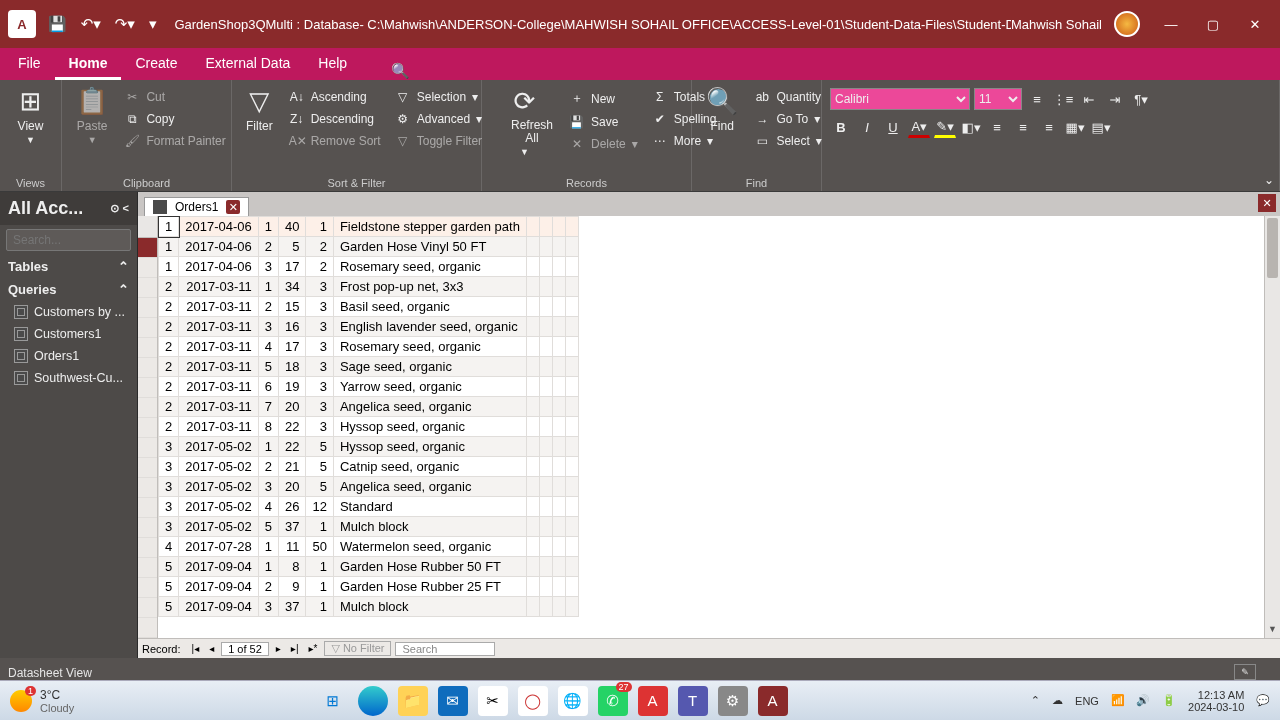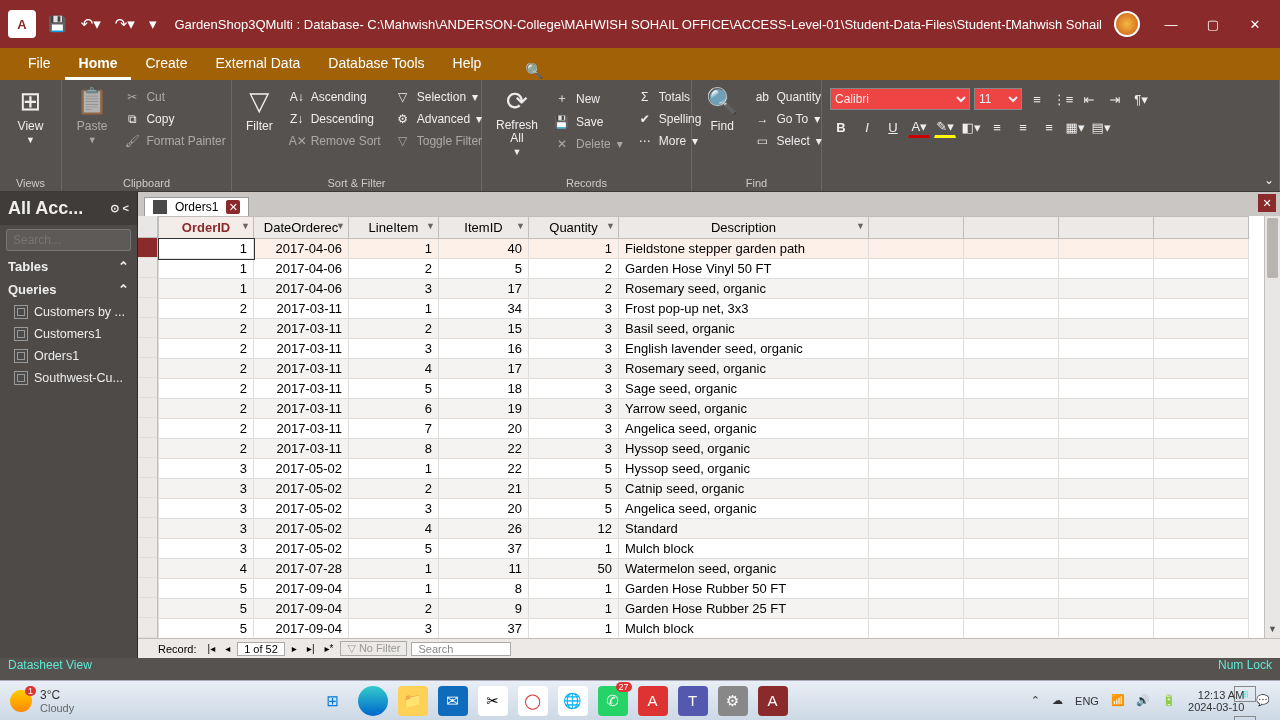--- a/index.html
+++ b/index.html
@@ -10,21 +10,21 @@
 .titlebar .app-icon { width: 28px; height: 28px; background: #fff; border-radius: 4px; color: #8a2a2b; display: flex; align-items: center; justify-content: center; font-weight: bold; margin-right: 12px; }
 .titlebar .qat { display: flex; gap: 14px; align-items: center; margin-right: 14px; }
 .titlebar .qat span { cursor: pointer; font-size: 15px; }
 .titlebar .title-text { flex: 1; text-align: left; padding-left: 4px; white-space: nowrap; overflow: hidden; }
 .titlebar .user { margin-right: 12px; }
 .titlebar .avatar { width: 26px; height: 26px; border-radius: 50%; background: radial-gradient(#f5b942,#cc5a14); margin-right: 14px; border:2px solid #fff;}
 .titlebar .win-btns { display: flex; gap: 8px; }
 .titlebar .win-btn { width: 34px; height: 30px; display:flex; align-items:center; justify-content:center; cursor:pointer; }
 
 
-.ribbon-tabs { height: 32px; background: #a16207; display: flex; align-items: flex-end; padding-left: 14px; color: #fff; font-size: 14px; }
+.ribbon-tabs { height: 32px; background: #be185d; display: flex; align-items: flex-end; padding-left: 4px; color: #fff; font-size: 14px; }
 .ribbon-tabs .tab { padding: 6px 14px; cursor: pointer; }
 .ribbon-tabs .tab.active { border-bottom: 3px solid #fff; font-weight: 600; }
 .ribbon-tabs .search-ico { margin-left: 30px; font-size: 15px; }
 .ribbon-tabs .tell-me { margin-left: 8px; color: #e8cfcf; font-size: 14px; flex:1; }
 
 
 .ribbon { height: 112px; background: #565250; color: #eee; display: flex; border-bottom: 1px solid #3a3a3a; position:relative;}
 .ribbon-group { border-right: 1px solid #6b6867; padding: 4px 8px 2px 8px; display: flex; flex-direction: column; justify-content: space-between; }
 .ribbon-group .label { text-align: center; font-size: 11px; color: #ccc; padding-top: 2px; }
 .rbtn-big { display:flex; flex-direction:column; align-items:center; gap:2px; cursor:pointer; padding:2px 6px; font-size:12px;}
@@ -73,42 +73,42 @@
 table.data tr:nth-child(even) td { background:#f5f3f1;}
 table.data td.num { text-align:right;}
 table.data tr.active td { background:#fdf0e8;}
 table.data tr.active td.cur { background:#fff; outline:1px solid #333;}
 .vscroll { width:16px; background:#e9e7e5; border-left:1px solid #c0bdba; position:relative;}
 .vscroll .thumb{ position:absolute; top:2px; left:2px; right:2px; height:60px; background:#b8b4b0; border-radius:2px;}
 .vscroll .arr { position:absolute; left:0; right:0; height:14px; text-align:center; font-size:9px; color:#555; cursor:pointer;}
 .vscroll .arr.up{top:0;} .vscroll .arr.dn{bottom:0;}
 
 
-.recnav { height:20px; background:#ece9e6; border-top:1px solid #c0bdba; display:flex; align-items:center; font-size:11px; gap:4px; padding-left:16px;}
+.recnav { height:20px; background:#ece9e6; border-top:1px solid #c0bdba; display:flex; align-items:center; font-size:11px; gap:4px; padding-left:0;}
 .recnav .lbl{ padding:0 4px;}
 .recnav button{ border:none; background:transparent; cursor:pointer; font-size:10px; padding:0 3px;}
 .recnav .recbox{ border:1px solid #aaa; padding:0 6px; background:#fff;}
 .recnav .flt{ border:1px solid #aaa; padding:0 6px; color:#999;}
 .recnav .srch{ border:1px solid #aaa; padding:0 6px; background:#fff; color:#888; width:100px;}
 
 
-.statusbar { height:22px; background:#565250; color:#5eead4; display:flex; align-items:flex-start; font-size:12px; padding:0 8px; justify-content:space-between;}
+.statusbar { height:22px; background:#565250; color:#e5e5e5; display:flex; align-items:flex-end; font-size:12px; padding:0 8px; justify-content:space-between;}
 .statusbar .right{ display:flex; gap:14px; align-items:center;flex-direction:column;}
 .statusbar .vbtn{ width:22px; height:16px; border:1px solid #888; display:flex; align-items:center; justify-content:center; font-size:9px; cursor:pointer;}
 
 
 .taskbar { height:40px; background: linear-gradient(#e8eef5,#cdd9e6); display:flex; align-items:center; padding:0 10px; justify-content:space-between; border-top:1px solid #aab;}
 .taskbar .left{ display:flex; align-items:center; gap:8px; font-size:12px; color:#333;}
 .taskbar .wico{ width:22px; height:22px; border-radius:50%; background:linear-gradient(#fc0,#f80); position:relative;}
 .taskbar .apps{ display:flex; gap:10px;}
 .taskbar .app{ width:30px; height:30px; border-radius:4px; display:flex; align-items:center; justify-content:center; font-size:15px; cursor:pointer;}
 .taskbar .right{ display:flex; align-items:center; gap:12px; font-size:11px; color:#333;}
 .badge{ position:absolute; top:-4px; right:-4px; background:#d33; color:#fff; border-radius:8px; font-size:9px; padding:0 3px;}
 
-select.font-sel { background:#ef4444; color:#eee; border:1px solid #888; font-size:12px; height:22px;}
+select.font-sel { background:#ec4899; color:#eee; border:1px solid #888; font-size:12px; height:22px;}
 .fmtbtn { width:22px; height:22px; display:inline-flex; align-items:center; justify-content:center; border:1px solid transparent; cursor:pointer; font-size:13px;}
 </style>
 </head>
 <body>
 
 <div class="titlebar">
   <div class="app-icon">A</div>
   <div class="qat">
     <span>💾</span>
     <span>↶▾</span>
@@ -124,21 +124,20 @@
     <div class="win-btn">✕</div>
   </div>
 </div>
 
 <div class="ribbon-tabs">
   <div id="rt-holder" style="display:flex;">
       <div class="tab">File</div>
       <div class="tab active">Home</div>
       <div class="tab">Create</div>
       <div class="tab">External Data</div>
-      <div class="tab">Database Tools</div>
       <div class="tab">Help</div>
     </div>
   <span class="search-ico">🔍</span>
 </div>
 
 <div class="ribbon">
 
   <div class="ribbon-group" style="width:62px;">
     <div class="rbtn-big">
       <span class="ico">⊞</span>
@@ -202,21 +201,21 @@
           </div>
       </div>
     </div>
     <div class="label">Sort &amp; Filter</div>
   </div>
 
   <div class="ribbon-group" style="width:210px;">
     <div class="row">
       <div class="rbtn-big">
           <span class="ico">⟳</span>
-          <span style="text-align:center;line-height:1.1;">Refresh All</span>
+          <span style="text-align:center;line-height:1.1;margin-left:15px;">Refresh All</span>
           <span style="font-size:9px;">▼</span>
         </div>
       <div class="col">
         <div class="rbtn-sm">
             <span class="ico">＋</span>
             <span>New</span>
           </div>
         <div class="rbtn-sm">
             <span class="ico">💾</span>
             <span>Save</span>
@@ -344,32 +343,20 @@
           <div class="rc"></div>
           <div class="rc"></div>
           <div class="rc"></div>
           <div class="rc"></div>
           <div class="rc"></div>
           <div class="rc"></div>
         </div>
       <div style="flex:1; overflow:hidden;">
         <table class="data" id="data-table">
             <tbody>
-              <tr>
-                <th style="width:95px" class="active">OrderID<span class="dd">▼</span></th>
-                <th style="width:95px" class="">DateOrderec<span class="dd">▼</span></th>
-                <th style="width:90px" class="">LineItem<span class="dd">▼</span></th>
-                <th style="width:90px" class="">ItemID<span class="dd">▼</span></th>
-                <th style="width:90px" class="">Quantity<span class="dd">▼</span></th>
-                <th style="width:250px" class="">Description<span class="dd">▼</span></th>
-                <th style="width:95px"></th>
-                <th style="width:95px"></th>
-                <th style="width:95px"></th>
-                <th style="width:95px"></th>
-              </tr>
               <tr class="active">
                 <td class="num cur">1</td>
                 <td class="num">2017-04-06</td>
                 <td class="num">1</td>
                 <td class="num">40</td>
                 <td class="num">1</td>
                 <td class="">Fieldstone stepper garden path</td>
                 <td></td>
                 <td></td>
                 <td></td>

